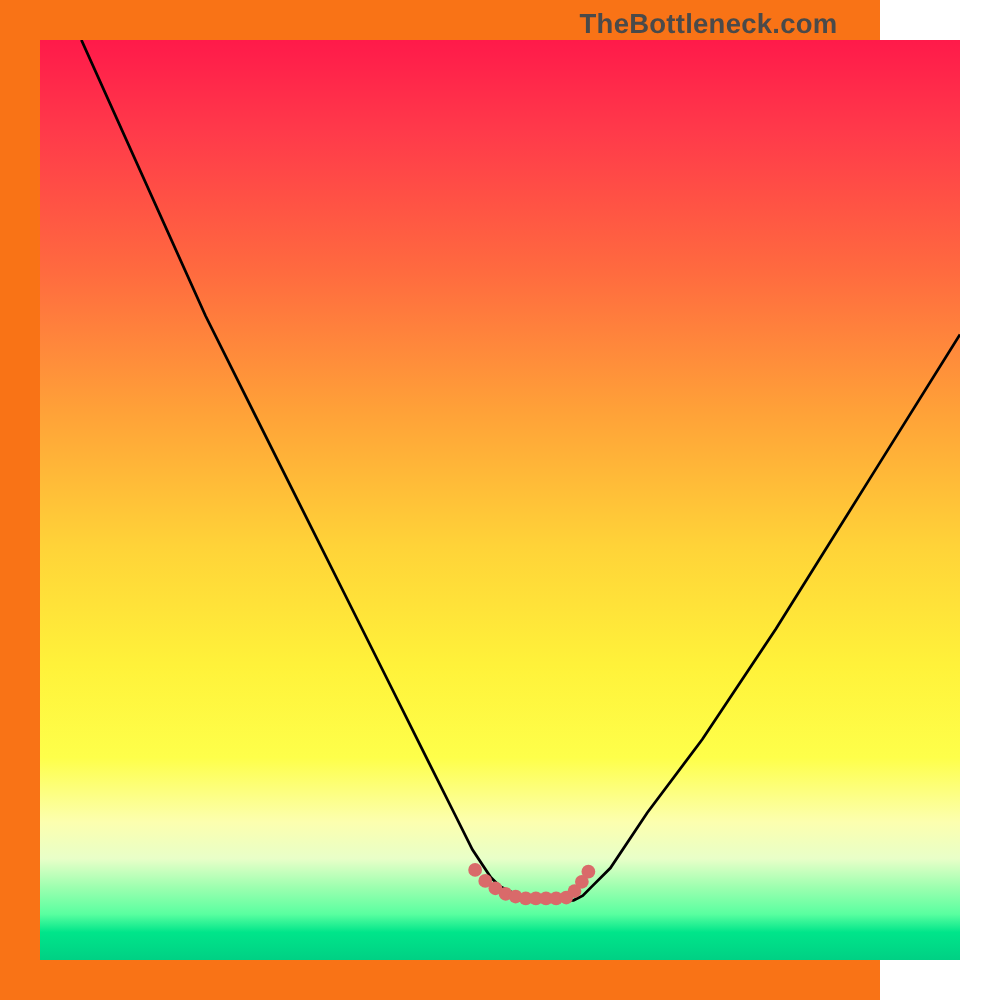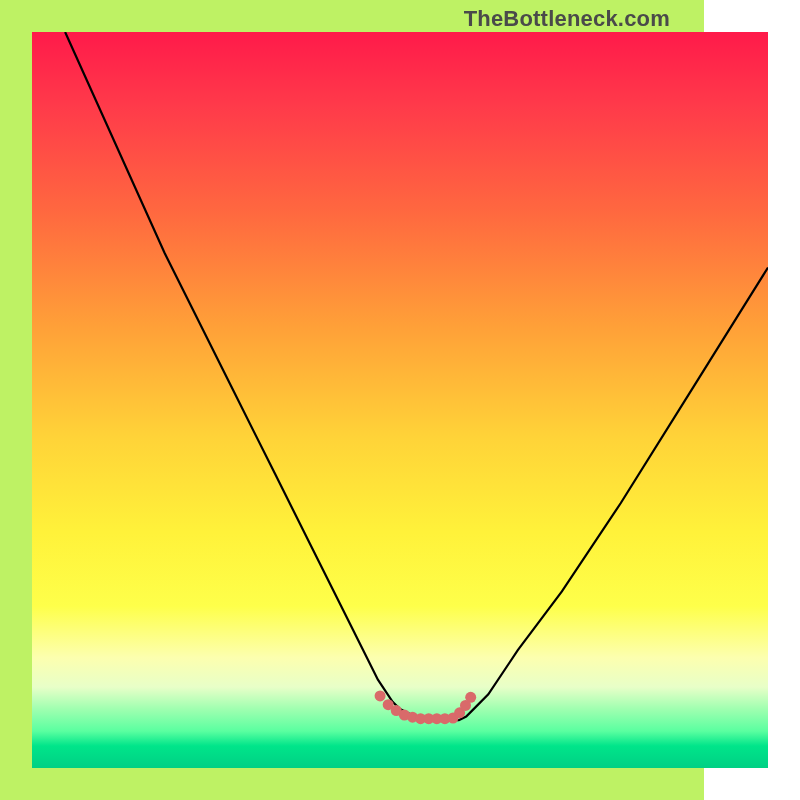--- a/index.html
+++ b/index.html
@@ -4,21 +4,21 @@
 <style>
   body {
     margin: 0;
     padding: 0;
     background: #fff;
   }
   .frame {
     width: 704px;
     height: 800px;
     position: relative;
-    background: #bef264;
+    background: #f97316;
   }
   .plot-area {
     position: absolute;
     left: 32px;
     top: 32px;
     width: 736px;
     height: 736px;
     background: linear-gradient(to bottom,
       #ff1a4a 0%,
       #ff3a4a 10%,

